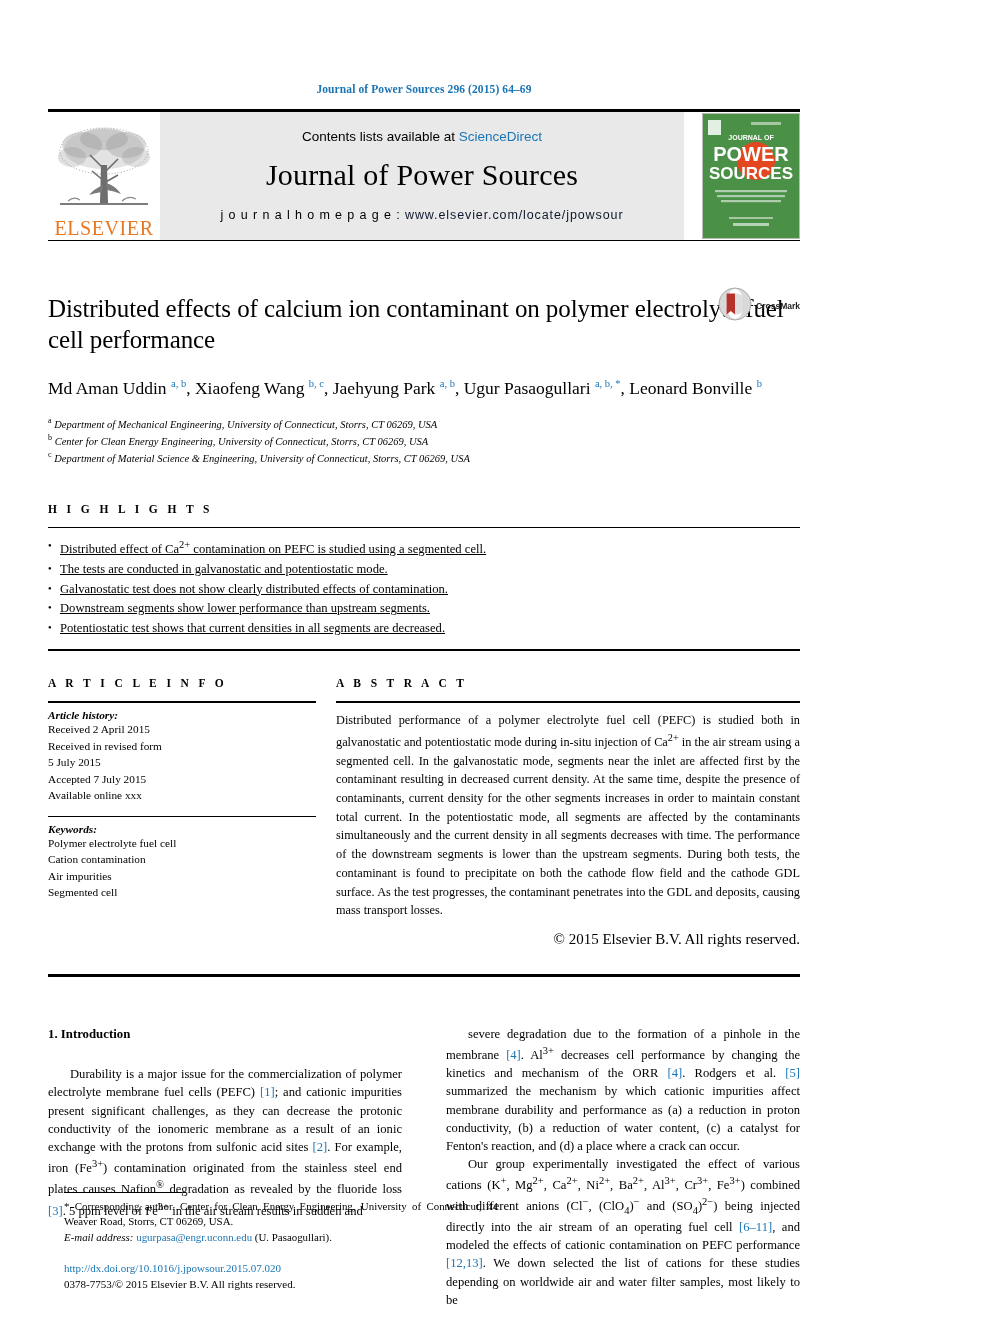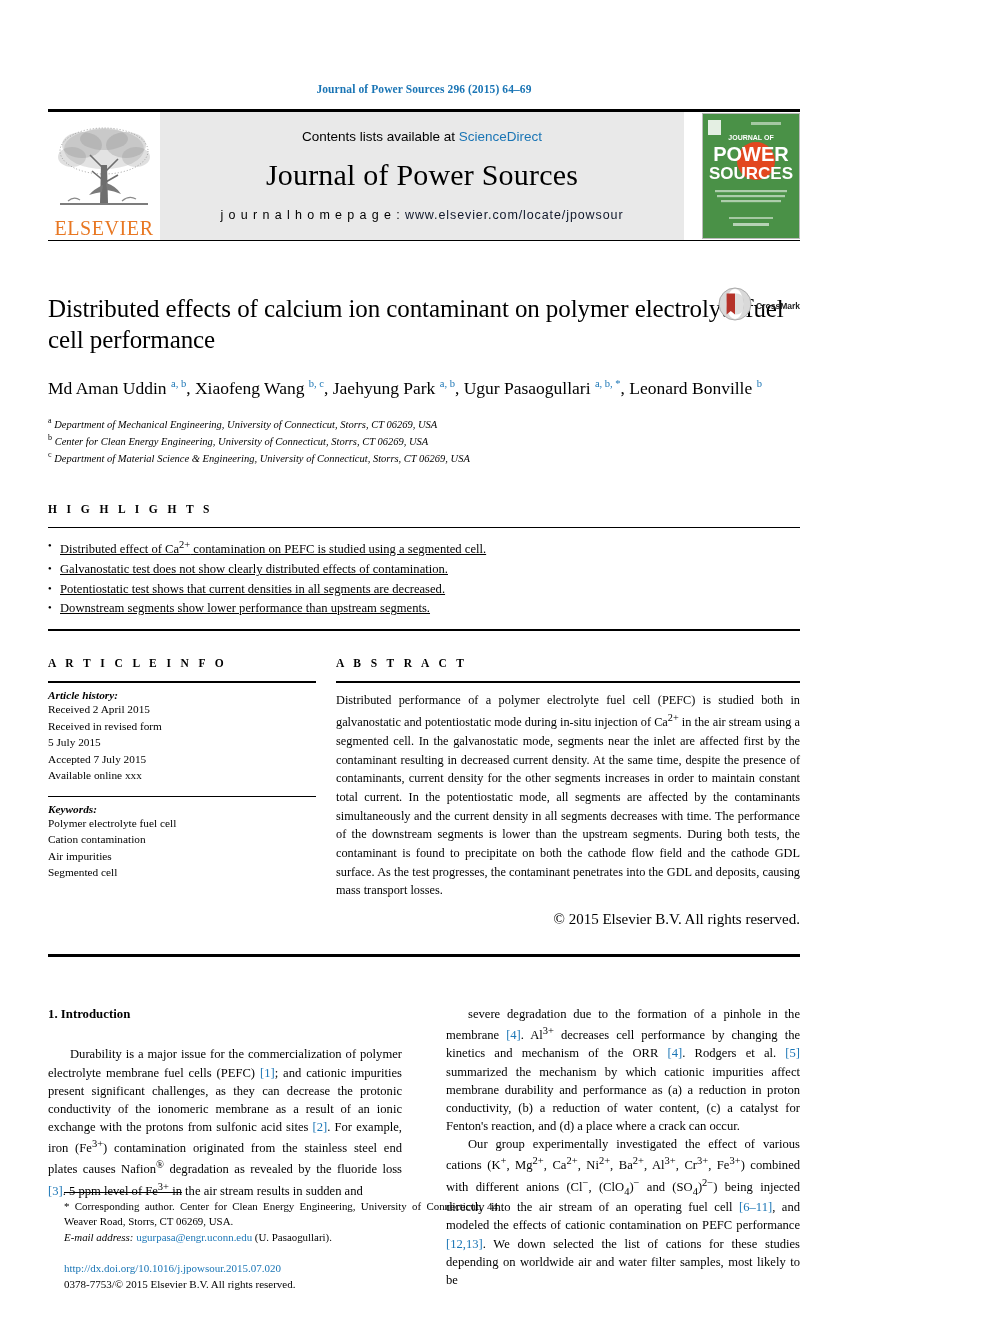--- a/index.html
+++ b/index.html
@@ -349,23 +349,24 @@
       <div><sup>b</sup> <span>Center for Clean Energy Engineering, University of Connecticut, Storrs, CT 06269, USA</span></div>
       <div><sup>c</sup> <span>Department of Material Science &amp; Engineering, University of Connecticut, Storrs, CT 06269, USA</span></div>
     </div>
   </div>
 
   <div class="highlights-block">
     <div class="sec-caps">H I G H L I G H T S</div>
     <div class="rule-thin highlights-rule"></div>
     <ul class="highlights-list">
       <li>Distributed effect of Ca<sup>2+</sup> contamination on PEFC is studied using a segmented cell.</li>
+      <li>The tests are conducted in galvanostatic and potentiostatic mode.</li>
       <li>Galvanostatic test does not show clearly distributed effects of contamination.</li>
+      <li>Downstream segments show lower performance than upstream segments.</li>
       <li>Potentiostatic test shows that current densities in all segments are decreased.</li>
-      <li>Downstream segments show lower performance than upstream segments.</li>
     </ul>
     <div class="highlights-bottom-rule"></div>
   </div>
 
   <div class="info-abstract">
 
     <div class="col-info">
       <div class="sec-caps">A R T I C L E   I N F O</div>
       <div class="rule-thick info-rule"></div>
       <div class="info-sub">Article history:</div>

